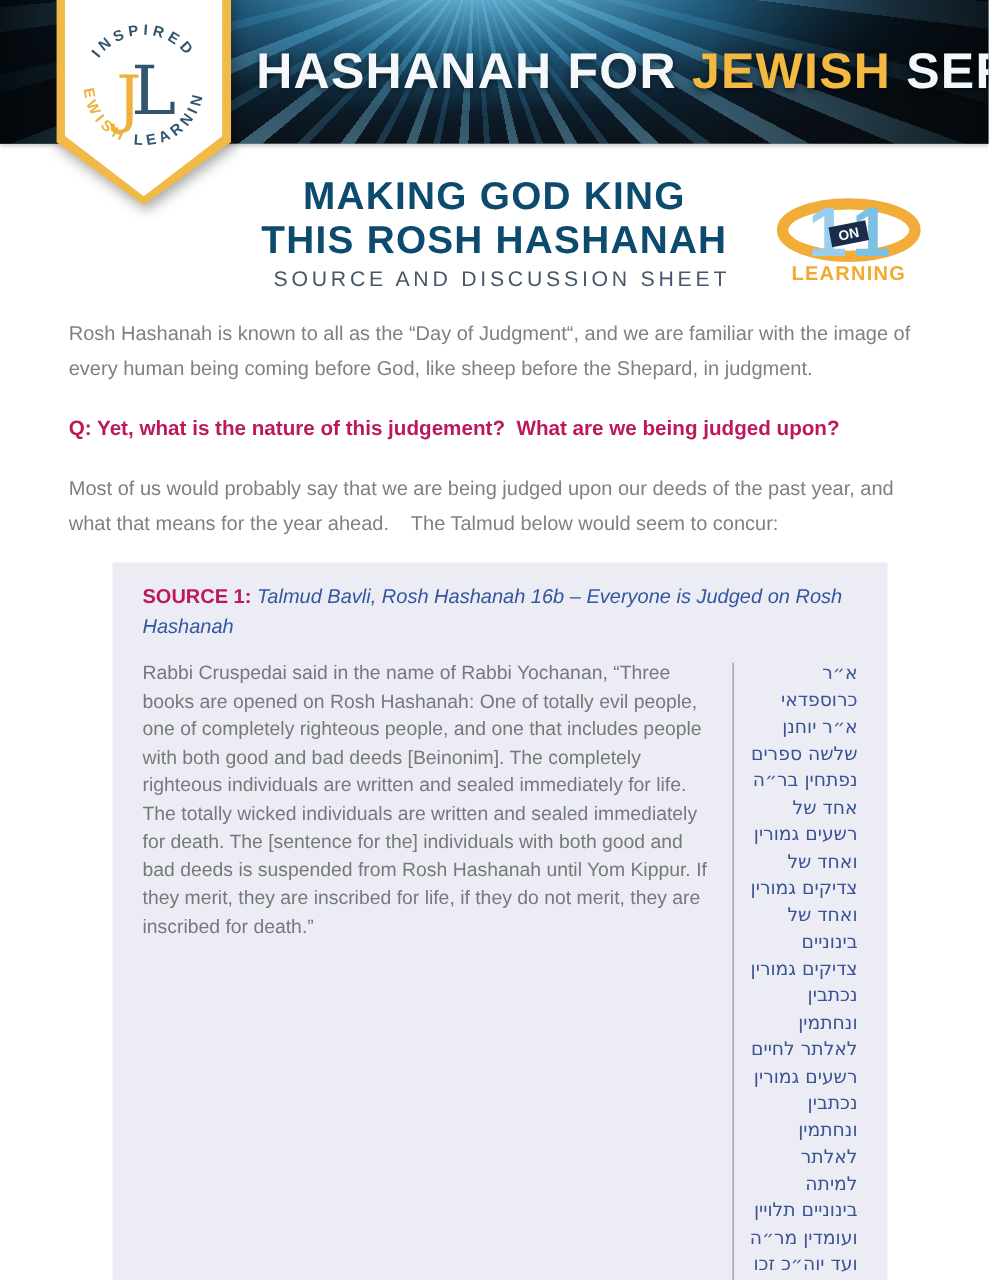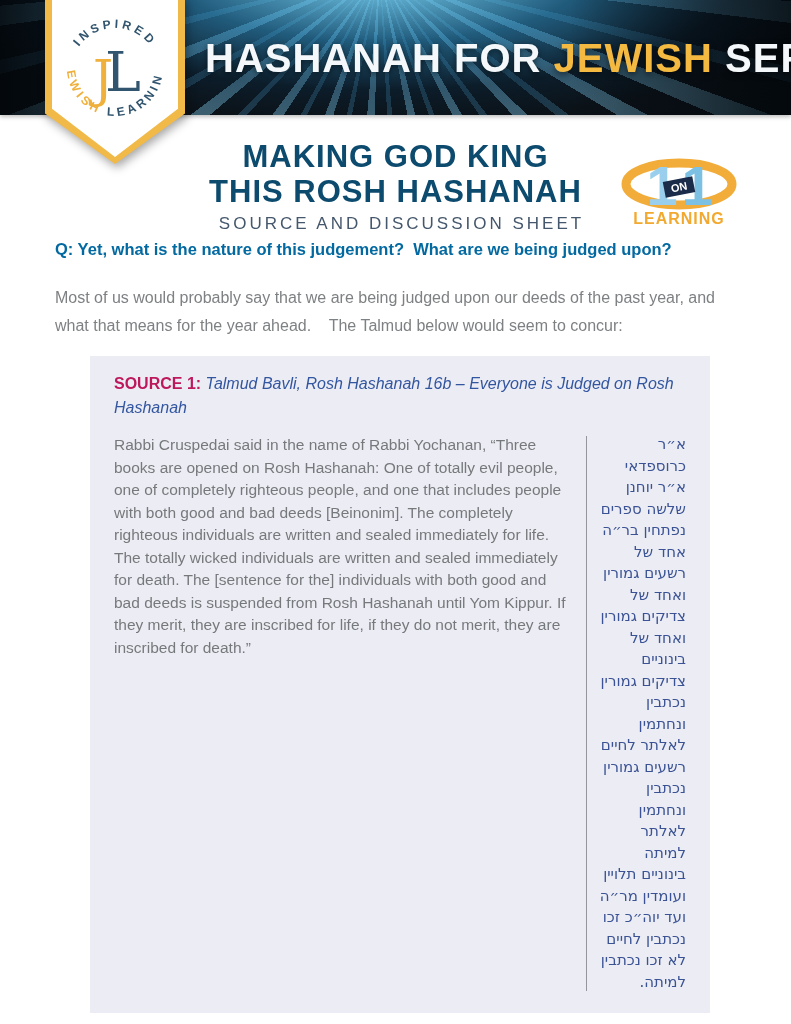--- a/index.html
+++ b/index.html
@@ -38,21 +38,21 @@
   
   .title-block { text-align:center; padding-top:24px; }
   .doc-title { color:#0c4a6e; font-size:31px; font-weight:bold; letter-spacing:1px; line-height:35px; }
   .doc-subtitle { margin-top:5px; color:#45576c; font-size:17px; letter-spacing:3px; font-weight:normal;padding-left:12px; }
 
   .oneonone-logo { position:absolute; right:44px; top:156px; width:132px; height:72px; }
 
   
   .content { padding:0 46px 0 55px; }
   .para { margin-top:20px; color:#7e8183; font-size:16px; line-height:28px; white-space:pre-wrap; }
-  .question { color:#0369a1; font-size:16.5px; font-weight:bold; line-height:30px; white-space:pre-wrap; }
+  .question { margin-top:18px; color:#be185d; font-size:16.5px; font-weight:bold; line-height:30px; white-space:pre-wrap; }
 
   
   .source-box { margin:16px 35px 0 35px; background:#ecedf4; padding:16px 24px 20px 24px; }
   .source-head { font-size:16px; line-height:24px; color:#2d4e87; }
   .source-head .label { font-weight:bold; font-style:normal; color:#be185d; }
   .source-head .citation { font-style:italic; color:#3356a0; }
   .source-cols { display:flex; margin-top:14px; }
   .source-english { flex:0 0 458px; color:#76797c; font-size:15.5px; line-height:22.5px; }
   .col-divider { flex:0 0 1px; background:#94969c; margin:2px 12px 2px 14px; }
   .source-hebrew { flex:1 1 auto; direction:rtl; text-align:right; color:#3b5394;
@@ -101,20 +101,21 @@
     <text x="82" y="49" text-anchor="middle" font-size="56" font-weight="bold" fill="#7cc0e4">1</text>
     <g transform="rotate(-11 64 31)">
       <rect x="49" y="23" width="30" height="16" fill="#1b2b4a"></rect>
       <text x="64" y="35" text-anchor="middle" font-size="11" font-weight="bold" fill="#ffffff">ON</text>
     </g>
     <text x="64" y="68" text-anchor="middle" font-size="16" font-weight="bold" fill="#f2a92f" letter-spacing="1">LEARNING</text>
   </svg>
 
   <div class="content">
 
+    <p class="para">Rosh Hashanah is known to all as the “Day of Judgment“, and we are familiar with the image of every human being coming before God, like sheep before the Shepard, in judgment.</p>
 
     <p class="question">Q: Yet, what is the nature of this judgement?  What are we being judged upon?</p>
 
     <p class="para">Most of us would probably say that we are being judged upon our deeds of the past year, and what that means for the year ahead.    The Talmud below would seem to concur:</p>
 
     <div class="source-box">
       <div class="source-head"><span class="label">SOURCE 1:</span><span class="citation"> Talmud Bavli, Rosh Hashanah 16b – Everyone is Judged on Rosh Hashanah</span></div>
       <div class="source-cols">
         <div class="source-english">Rabbi Cruspedai said in the name of Rabbi Yochanan, “Three books are opened on Rosh Hashanah: One of totally evil people, one of completely righteous people, and one that includes people with both good and bad deeds [Beinonim]. The completely righteous individuals are written and sealed immediately for life. The totally wicked individuals are written and sealed immediately for death. The [sentence for the] individuals with both good and bad deeds is suspended from Rosh Hashanah until Yom Kippur. If they merit, they are inscribed for life, if they do not merit, they are inscribed for death.”</div>
         <div class="col-divider"></div>

